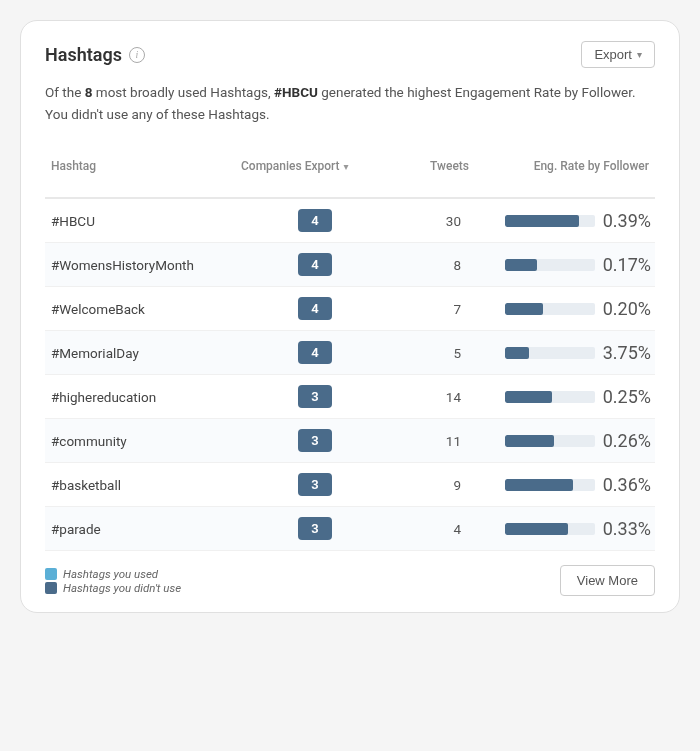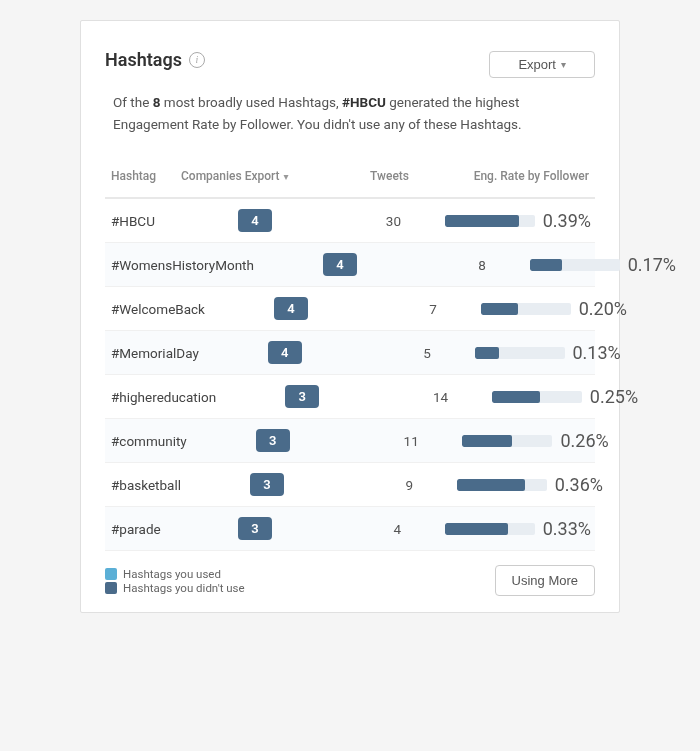--- a/index.html
+++ b/index.html
@@ -7,22 +7,22 @@
       font-family: -apple-system, BlinkMacSystemFont, 'Segoe UI', Roboto, sans-serif;
       background: #f5f5f5;
       display: flex;
       justify-content: center;
       align-items: flex-start;
       padding: 20px;
     }
     .card {
       background: #fff;
       border: 1px solid #e0e0e0;
-      border-radius: 2px;
-      width: 540px;
+      border-radius: 17px;
+      width: 660px;
       padding: 20px 24px 16px;
     }
     .card-header {
       display: flex;
       align-items: center;
       justify-content: space-between;
       margin-bottom: 14px;
     }
     .card-title-group {
       display: flex;
@@ -46,53 +46,51 @@
       font-size: 10px;
       font-style: italic;
       font-family: serif;
       cursor: default;
       line-height: 1;
     }
     .export-btn {
       border: 1px solid #ccc;
       background: #fff;
       border-radius: 4px;
-      padding: 5px 28px;
+      padding: 5px 12px;
       font-size: 13px;
       color: #555;
       cursor: pointer;
       display: flex;
       align-items: center;
       gap: 5px;
-      margin-top: 10px;
     }
     .chevron-down {
       font-size: 10px;
       color: #888;
     }
     .summary-text {
       font-size: 13.5px;
       color: #555;
       line-height: 1.6;
       margin-bottom: 20px;
       padding-bottom: 10px;
-      margin-left: 8px;
     }
     .summary-text strong {
       color: #333;
       font-weight: 700;
     }
     .table-wrap {
       width: 100%;
     }
     .table-header {
       display: grid;
       grid-template-columns: 1fr 160px 80px 180px;
       border-bottom: 2px solid #e8e8e8;
-      padding-bottom: 10px;
+      padding-bottom: 20px;
       margin-bottom: 0;
     }
     .th {
       font-size: 12px;
       color: #888;
       font-weight: 500;
       padding: 4px 6px;
     }
     .th.sortable {
       display: flex;
@@ -160,20 +158,21 @@
     .footer {
       display: flex;
       align-items: center;
       justify-content: space-between;
       margin-top: 14px;
     }
     .legend {
       display: flex;
       flex-direction: column;
       gap: 0;
+      font-style: italic;
     }
     .legend-item {
       display: flex;
       align-items: center;
       gap: 6px;
       font-size: 11.5px;
       color: #666;
     }
     .legend-swatch {
       width: 12px;
@@ -266,21 +265,21 @@
         <div class="table-row">
       <div class="td hashtag">#MemorialDay</div>
       <div class="td center">
         <span class="count-badge">4</span>
       </div>
       <div class="td tweets">5</div>
       <div class="td eng-rate">
         <div class="bar-container">
           <div class="bar-fill" style="width:27%;"></div>
         </div>
-        <span class="rate-value">0.13%</span>
+        <span class="rate-value">3.75%</span>
       </div>
     </div>
         <div class="table-row">
       <div class="td hashtag">#highereducation</div>
       <div class="td center">
         <span class="count-badge">3</span>
       </div>
       <div class="td tweets">14</div>
       <div class="td eng-rate">
         <div class="bar-container">
@@ -336,16 +335,16 @@
       <div class="legend-item">
         <div class="legend-swatch" style="background:#5bafd6;"></div>
         <span>Hashtags you used</span>
       </div>
       <div class="legend-item">
         <div class="legend-swatch" style="background:#4a6b8a;"></div>
         <span>Hashtags you didn't use</span>
       </div>
     </div>
     <button class="view-more-btn">
-      <span>Using More</span>
+      <span>View More</span>
     </button>
   </div>
 </div>
 
 </body></html>

